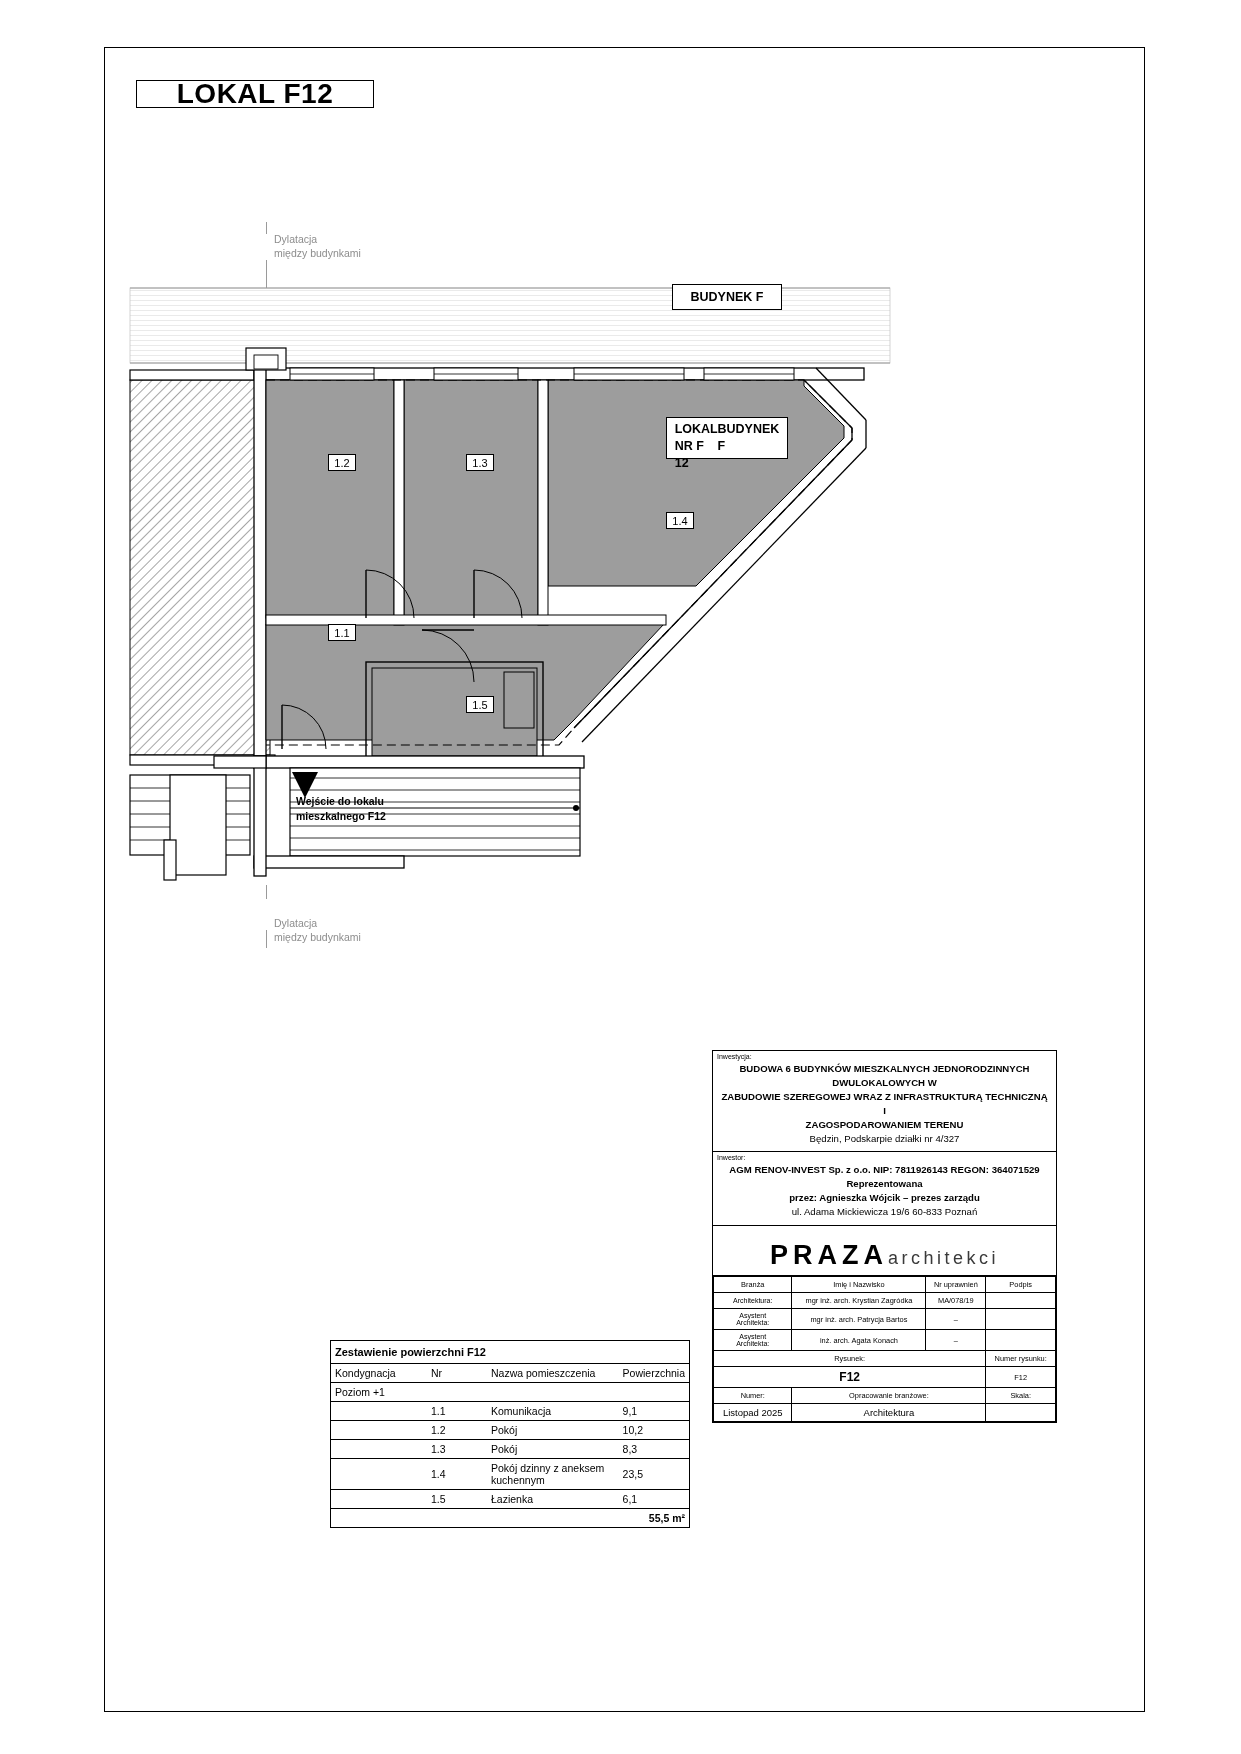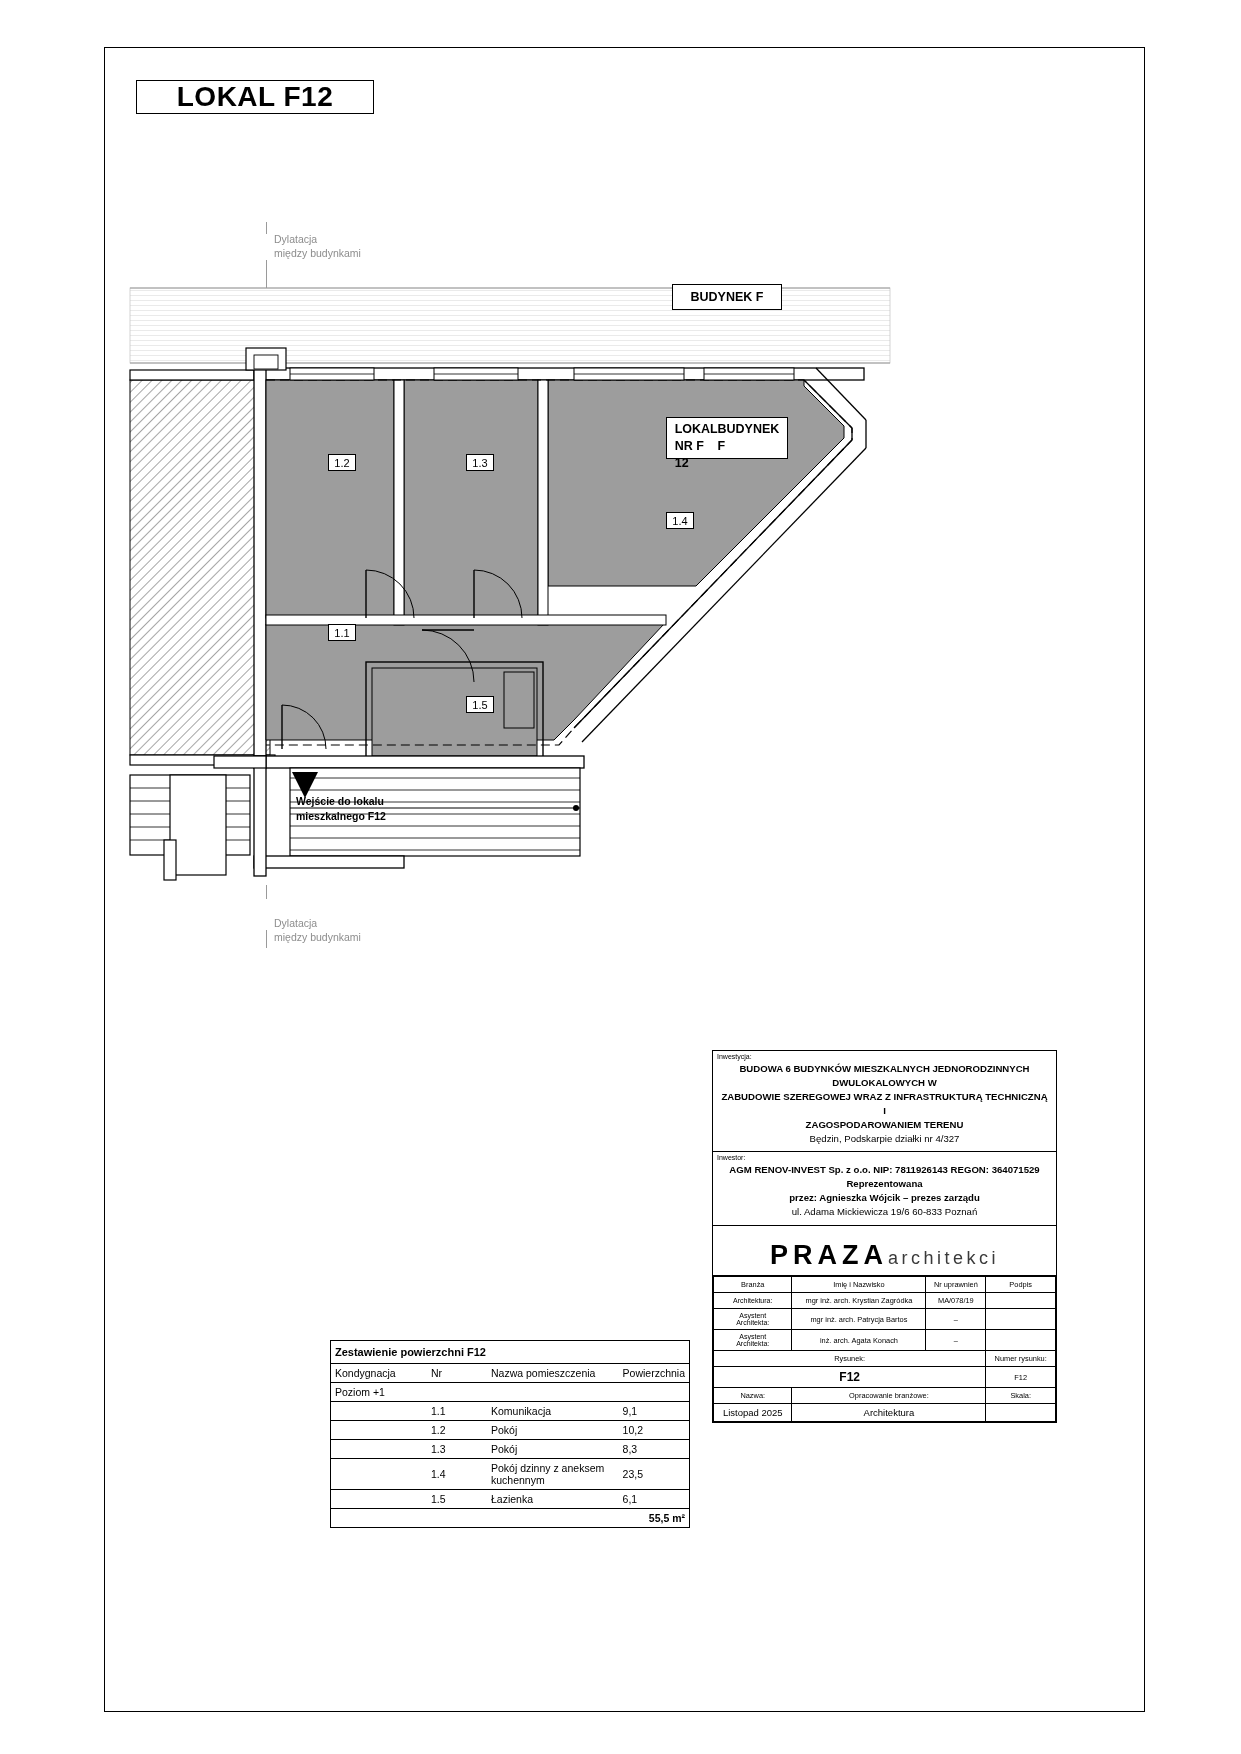--- a/index.html
+++ b/index.html
@@ -28,21 +28,21 @@
     border: 1px solid #000;
     box-sizing: border-box;
   }
 
   
   .title-box {
     position: absolute;
     left: 136px;
     top: 80px;
     width: 238px;
-    height: 34px;
+    height: 28px;
     border: 1.5px solid #000;
     box-sizing: border-box;
     display: flex;
     align-items: center;
     justify-content: center;
   }
   .title-box span {
     font-size: 28px;
     font-weight: bold;
     letter-spacing: 0.5px;
@@ -470,21 +470,21 @@
       </tr>
       <tr>
         <td colspan="3">Rysunek:</td>
         <td>Numer rysunku:</td>
       </tr>
       <tr>
         <td colspan="3" class="tb-big">F12</td>
         <td>F12</td>
       </tr>
       <tr>
-        <td>Nazwa:</td>
+        <td>Numer:</td>
         <td colspan="2">Opracowanie branżowe:</td>
         <td>Skala:</td>
       </tr>
       <tr>
         <td style="font-size:9.5px;">Listopad 2025</td>
         <td colspan="2" style="font-size:9.5px;">Architektura</td>
         <td></td>
       </tr>
     </tbody>
       </table>

